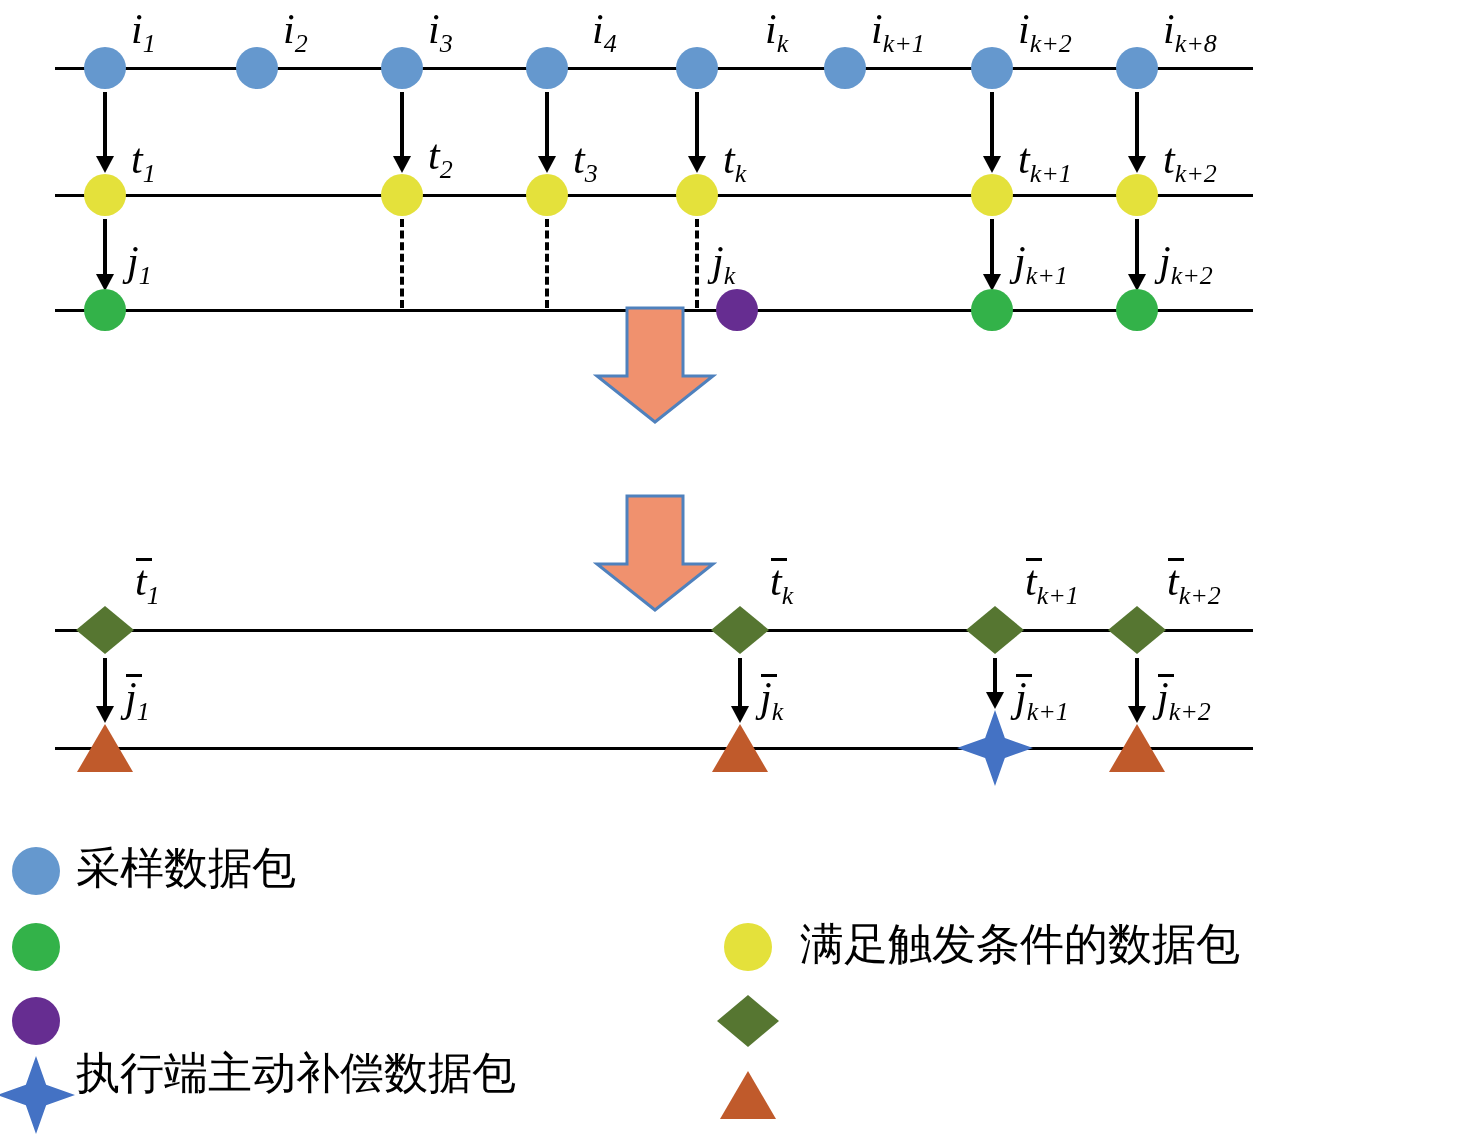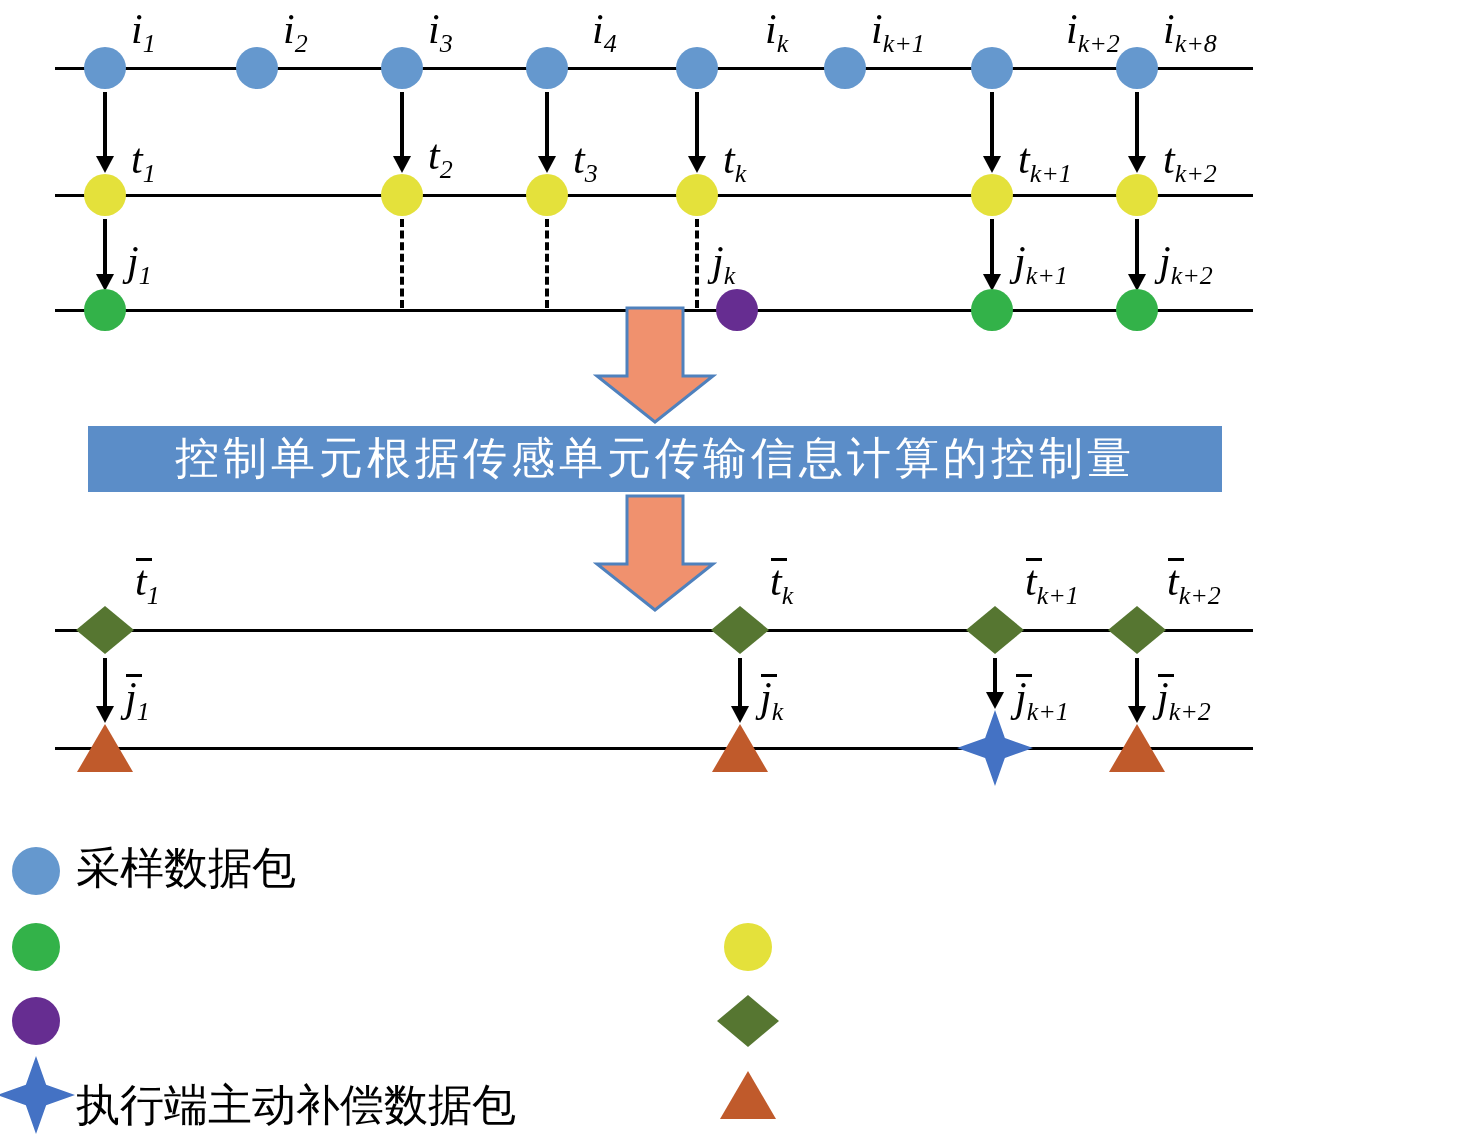--- a/index.html
+++ b/index.html
@@ -38,21 +38,20 @@
 </style>
 </head>
 <body>
 
 <div id="stage">
 
   <svg class="block-arrow" style="left:585px; top:306px;" width="140" height="118" viewBox="0 0 140 118">
     <polygon points="42,2 98,2 98,70 128,70 70,116 12,70 42,70" stroke-width="3" fill="#f0916e" stroke="#4f81bd"></polygon>
   </svg>
 
-  <div class="banner" style="background: rgb(91, 141, 200);">控制单元根据传感单元传输信息计算的控制量</div>
 
   <svg class="block-arrow" style="left:585px; top:494px;" width="140" height="118" viewBox="0 0 140 118">
     <polygon points="42,2 98,2 98,70 128,70 70,116 12,70 42,70" stroke-width="3" fill="#f0916e" stroke="#4f81bd"></polygon>
   </svg>
 
 <div class="axis-line" style="left: 55px; top: 67px; width: 1198px;"></div>
     <div class="varrow" style="left: 103px; top: 92px; height: 64px;"></div>
     <div class="marker circle" style="left: 84px; top: 47px; width: 42px; height: 42px; background: rgb(101, 152, 206);"></div>
     <div class="node-label" style="left: 131px; top: 4px;"><span class="base">i</span><sub>1</sub></div>
     <div class="marker circle" style="left: 236px; top: 47px; width: 42px; height: 42px; background: rgb(101, 152, 206);"></div>
@@ -63,21 +62,21 @@
     <div class="varrow" style="left: 545px; top: 92px; height: 64px;"></div>
     <div class="marker circle" style="left: 526px; top: 47px; width: 42px; height: 42px; background: rgb(101, 152, 206);"></div>
     <div class="node-label" style="left: 573px; top: 4px; margin-left: 19px;"><span class="base">i</span><sub>4</sub></div>
     <div class="varrow" style="left: 695px; top: 92px; height: 64px;"></div>
     <div class="marker circle" style="left: 676px; top: 47px; width: 42px; height: 42px; background: rgb(101, 152, 206);"></div>
     <div class="node-label" style="left: 723px; top: 4px; margin-left: 42px;"><span class="base">i</span><sub>k</sub></div>
     <div class="marker circle" style="left: 824px; top: 47px; width: 42px; height: 42px; background: rgb(101, 152, 206);"></div>
     <div class="node-label" style="left: 871px; top: 4px;"><span class="base">i</span><sub>k+1</sub></div>
     <div class="varrow" style="left: 990px; top: 92px; height: 64px;"></div>
     <div class="marker circle" style="left: 971px; top: 47px; width: 42px; height: 42px; background: rgb(101, 152, 206);"></div>
-    <div class="node-label" style="left: 1066px; top: 4px;"><span class="base">i</span><sub>k+2</sub></div>
+    <div class="node-label" style="left: 1018px; top: 4px;"><span class="base">i</span><sub>k+2</sub></div>
     <div class="varrow" style="left: 1135px; top: 92px; height: 64px;"></div>
     <div class="marker circle" style="left: 1116px; top: 47px; width: 42px; height: 42px; background: rgb(101, 152, 206);"></div>
     <div class="node-label" style="left: 1163px; top: 4px;"><span class="base">i</span><sub>k+8</sub></div>
     <div class="axis-line" style="left: 55px; top: 194px; width: 1198px;"></div>
     <div class="varrow" style="left: 103px; top: 219px; height: 55px;"></div>
     <div class="marker circle" style="left: 84px; top: 174px; width: 42px; height: 42px; background: rgb(228, 225, 59);"></div>
     <div class="node-label" style="left: 131px; top: 134px;"><span class="base">t</span><sub>1</sub></div>
     <div class="dash-line" style="left: 400px; top: 219px; height: 89px;"></div>
     <div class="marker circle" style="left: 381px; top: 174px; width: 42px; height: 42px; background: rgb(228, 225, 59);"></div>
     <div class="node-label" style="left: 428px; top: 130px;"><span class="base">t</span><sub>2</sub></div>
@@ -121,18 +120,19 @@
     <div class="marker triangle" style="left: 712px; top: 724px; width: 56px; height: 48px; background: rgb(192, 90, 43);"></div>
     <div class="node-label" style="left: 760px; top: 672px;"><span class="base bar">j</span><sub>k</sub></div>
     <div class="marker star4" style="left: 957px; top: 710px; width: 76px; height: 76px; background: rgb(68, 114, 196);"></div>
     <div class="node-label" style="left: 1015px; top: 672px;"><span class="base bar">j</span><sub>k+1</sub></div>
     <div class="marker triangle" style="left: 1109px; top: 724px; width: 56px; height: 48px; background: rgb(192, 90, 43);"></div>
     <div class="node-label" style="left: 1157px; top: 672px;"><span class="base bar">j</span><sub>k+2</sub></div>
     <div class="marker circle" style="left: 12px; top: 847px; width: 48px; height: 48px; background: rgb(101, 152, 206);"></div>
     <div class="legend-label" style="left: 76px; top: 841px;">采样数据包</div>
     <div class="marker circle" style="left: 12px; top: 923px; width: 48px; height: 48px; background: rgb(51, 178, 73);"></div>
     <div class="marker circle" style="left: 724px; top: 923px; width: 48px; height: 48px; background: rgb(228, 225, 59);"></div>
+    <div class="legend-label" style="left: 800px; top: 917px;">满足触发条件的数据包</div>
     <div class="marker circle" style="left: 12px; top: 997px; width: 48px; height: 48px; background: rgb(102, 45, 145);"></div>
     <div class="marker diamond" style="left: 717px; top: 995px; width: 62px; height: 52px; background: rgb(86, 118, 49);"></div>
     <div class="marker star4" style="left: -3px; top: 1056px; width: 78px; height: 78px; background: rgb(68, 114, 196);"></div>
-    <div class="legend-label" style="left: 76px; top: 1046px; margin-top: 32px;">执行端主动补偿数据包</div>
+    <div class="legend-label" style="left: 76px; top: 1046px;">执行端主动补偿数据包</div>
     <div class="marker triangle" style="left: 720px; top: 1071px; width: 56px; height: 48px; background: rgb(192, 90, 43);"></div>
   </div>
 
 </body></html>

